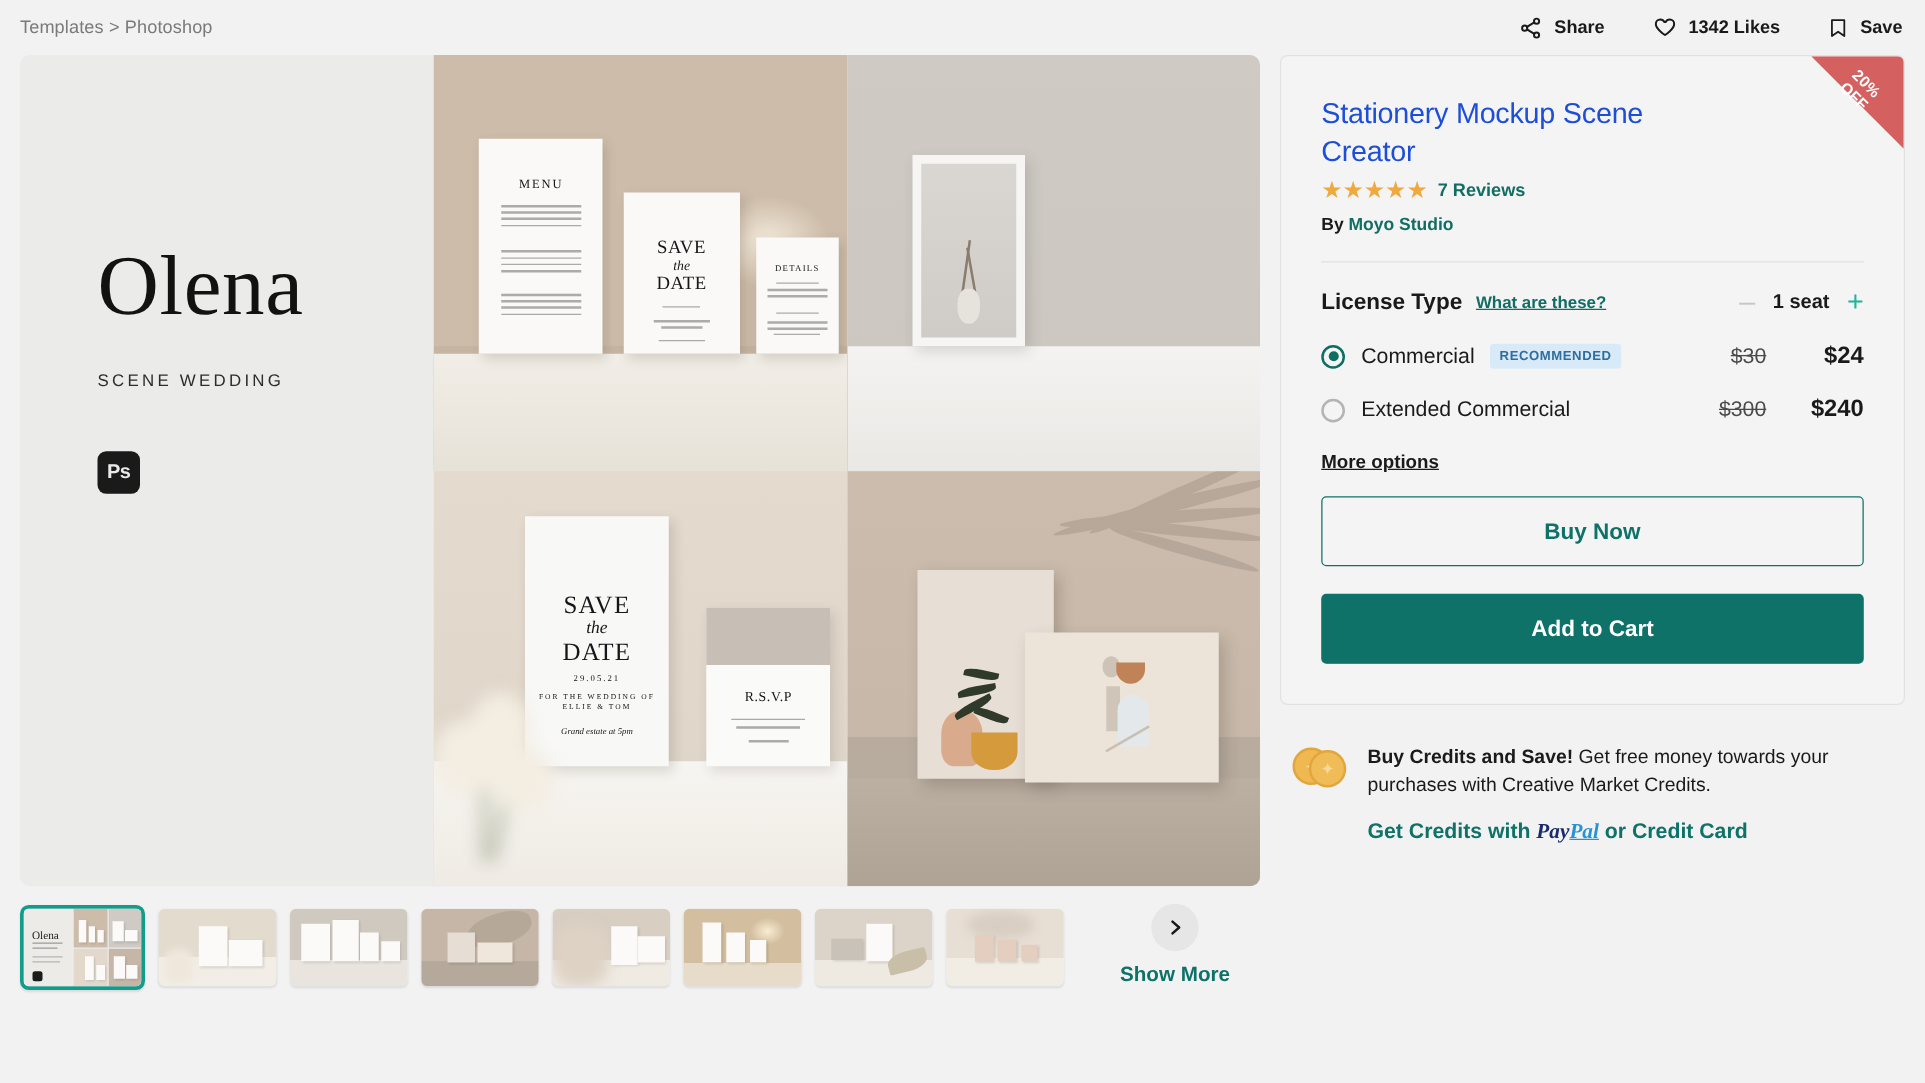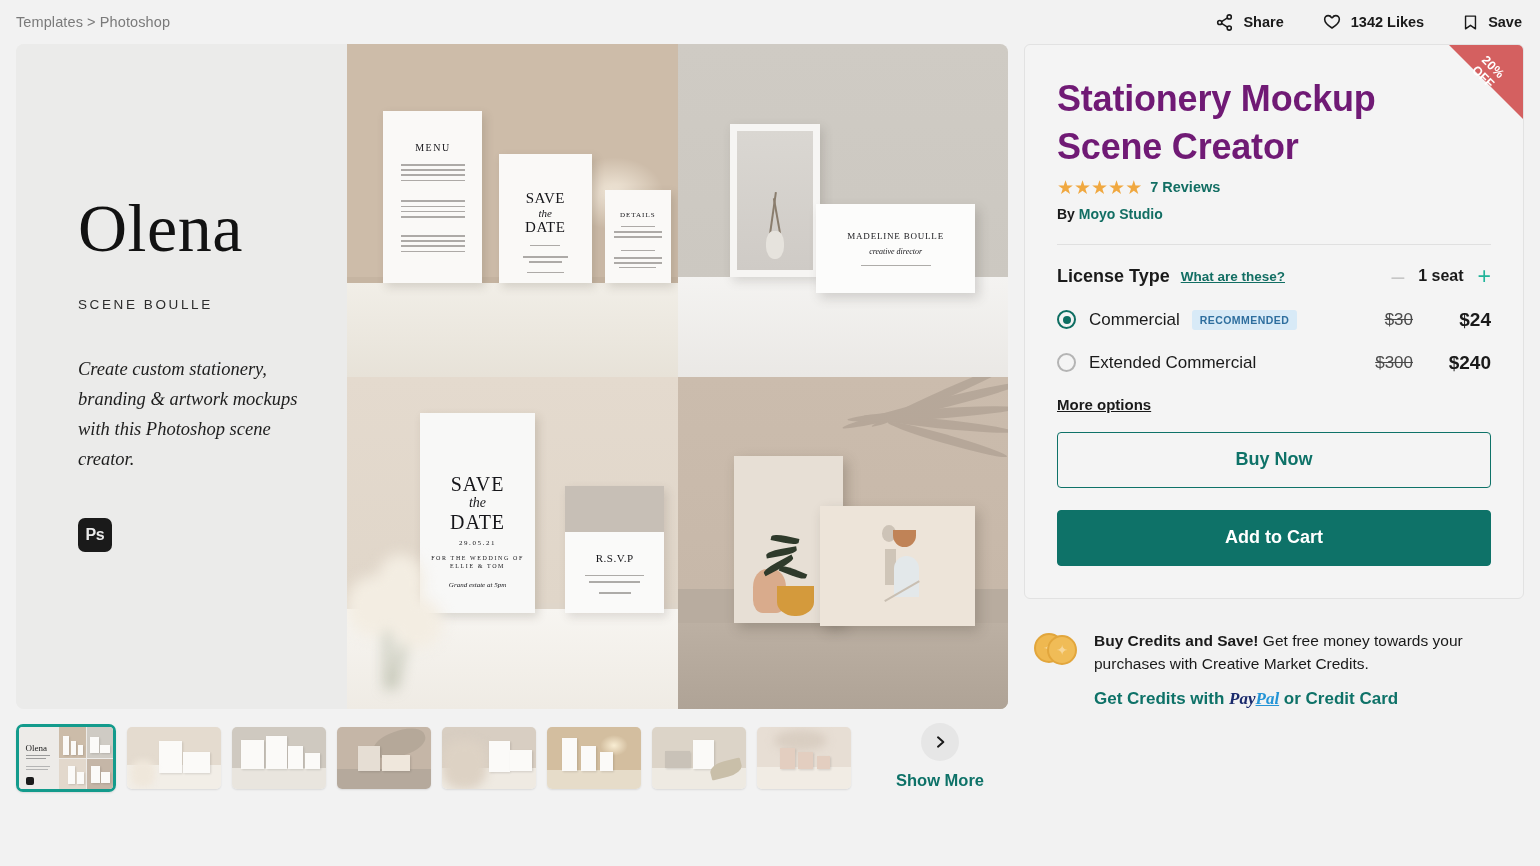--- a/index.html
+++ b/index.html
@@ -162,21 +162,21 @@
   }
   .ribbon-text {
     position: absolute; top: 13px; right: 4px;
     width: 62px; text-align: center;
     transform: rotate(45deg);
     color: #fff; font-size: 12.5px; font-weight: 700;
     line-height: 1.12; letter-spacing: .2px;
     pointer-events: none;
   }
   .prod-title {
-    font-size: 36px; font-weight: 700; color: #701a75;
+    font-size: 23px; font-weight: 400; color: #1d4ed8;
     line-height: 1.33; letter-spacing: -.2px;
     max-width: 330px;
   }
   .rating-row { display:flex; align-items:center; gap:8px; margin-top: 7px; }
   .stars { display:flex; gap:2px; color:#F0A840; font-size:19px; line-height:1; }
   .reviews-link { font-size: 14.5px; font-weight:700; color:#126E63; cursor:pointer; }
   .by-row { margin-top: 9px; font-size: 14px; font-weight:700; color:#1A1A1A; }
   .by-row a { color:#126E63; text-decoration:none; cursor:pointer; }
 
   .divider { height:1px; background:#E0E0E0; margin: 22px 0 20px; }
@@ -318,23 +318,22 @@
   </div>
 </div>
 
 <div class="page">
 
   <div class="gallery">
 
     <div class="hero-text">
       <div class="hero-brand">Olena</div>
       <div class="hero-sub">
-        <div>SCENE BOULLE</div>
-      </div>
-      <div class="hero-desc">Create custom stationery, branding &amp; artwork mockups with this Photoshop scene creator.</div>
+        <div>SCENE WEDDING</div>
+      </div>
       <div class="ps-badge">Ps</div>
     </div>
 
     <div class="grid">
 
       <div class="cell c1">
         <div class="glow"></div>
         <div class="floor"></div>
         <div class="card-w m1">
           <div class="mini-t" style="top:18%;font-size:10px;letter-spacing:1.5px;">MENU</div>
@@ -373,25 +372,20 @@
       </div>
 
       <div class="cell c2">
         <div class="floor"></div>
         <div class="frame">
           <div class="frame-in">
             <div class="stem" style="left:46%;height:30%;transform:rotate(8deg);"></div>
             <div class="stem" style="left:52%;height:26%;transform:rotate(-10deg);"></div>
             <div class="vase"></div>
           </div>
-        </div>
-        <div class="bcard">
-          <div class="mini-t" style="top:30%;font-size:9px;letter-spacing:.8px;">MADELINE BOULLE</div>
-          <div class="mini-t" style="top:48%;font-size:8px;font-style:italic;">creative director</div>
-          <div class="ln" style="top:68%;left:28%;right:28%;"></div>
         </div>
       </div>
 
       <div class="cell c3">
         <div class="floor"></div>
         <div class="env">
           <div class="env-flap"></div>
           <div class="mini-t" style="top:52%;font-size:11px;letter-spacing:.5px;">R.S.V.P</div>
           <div class="ln" style="top:70%;left:20%;right:20%;"></div>
           <div class="ln" style="top:75%;left:24%;right:24%;"></div>

